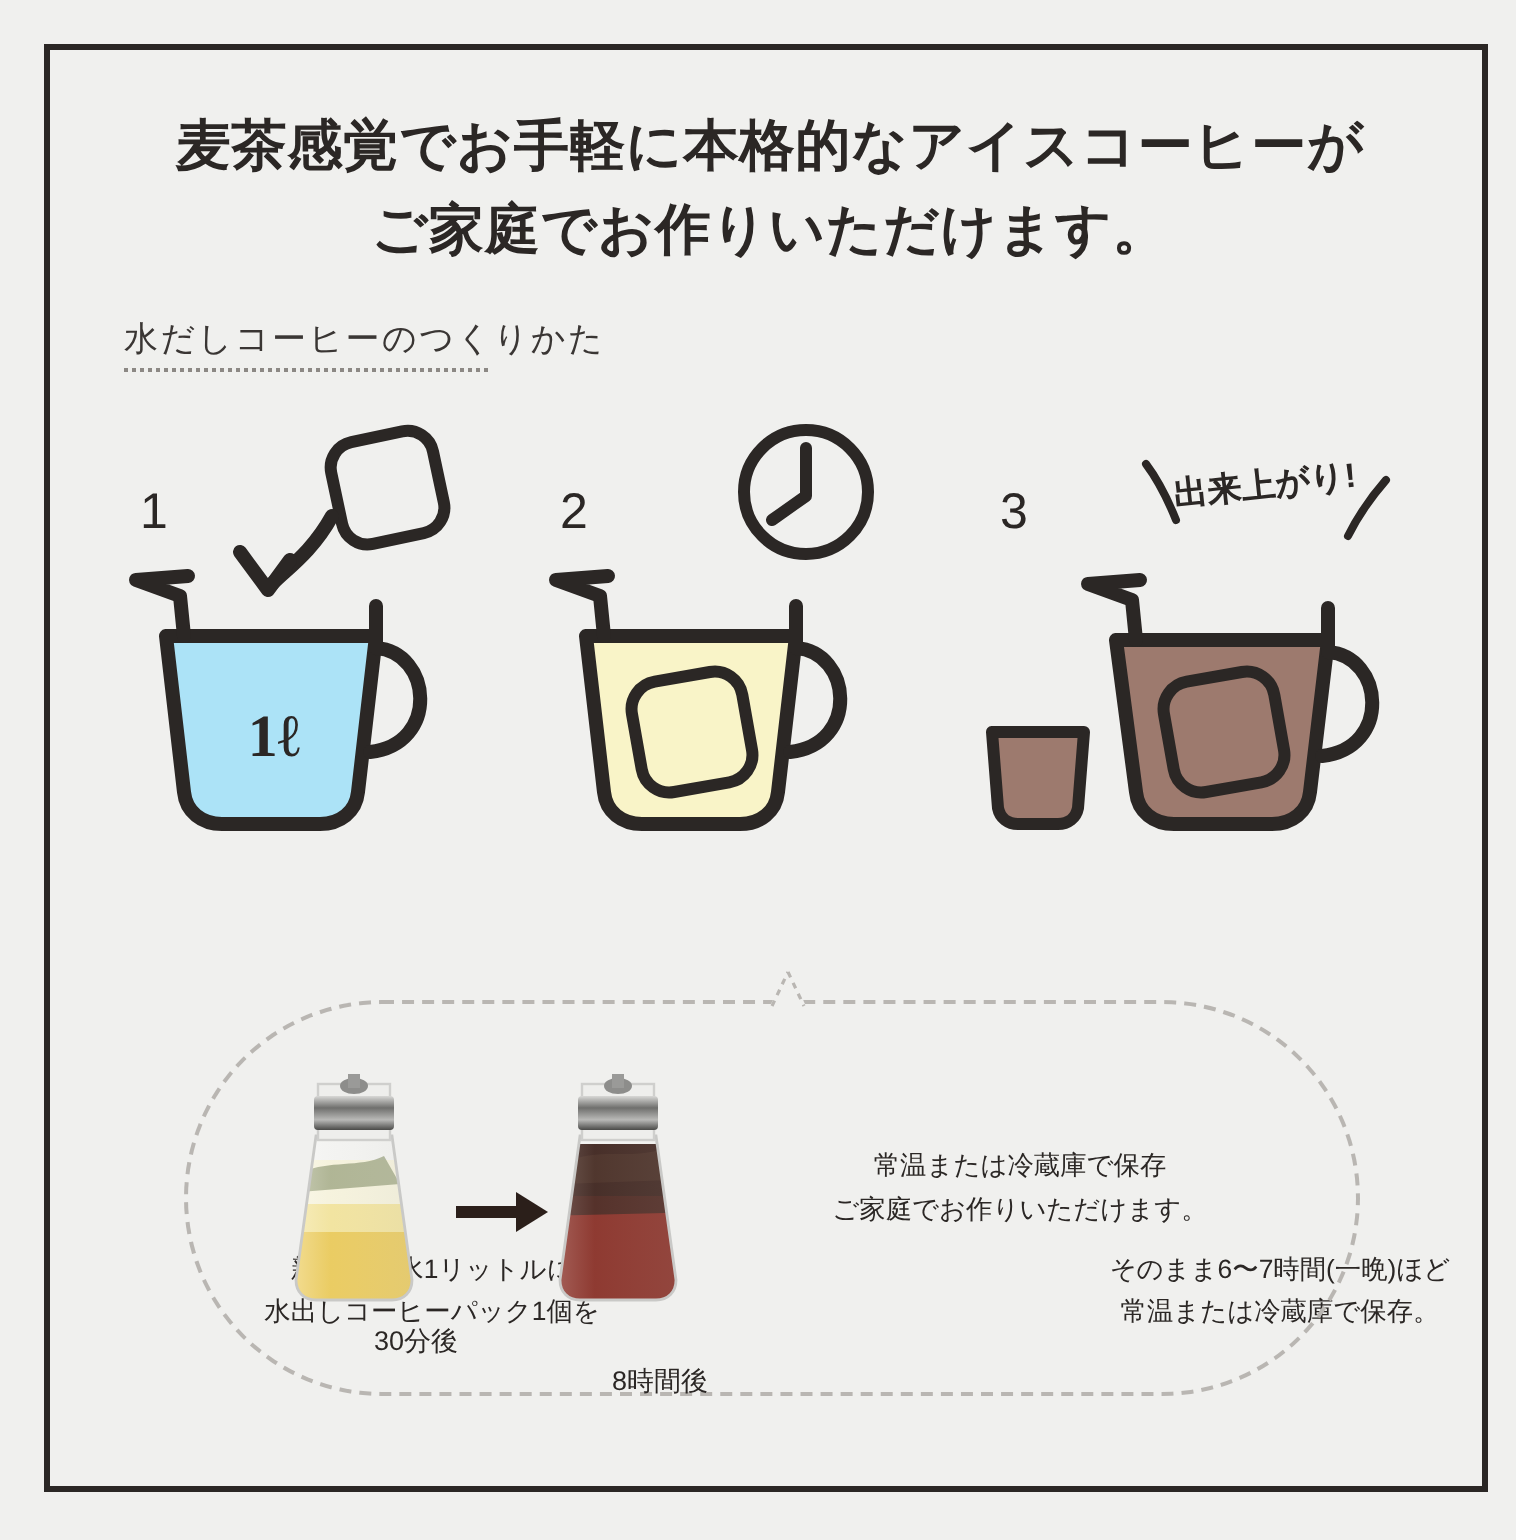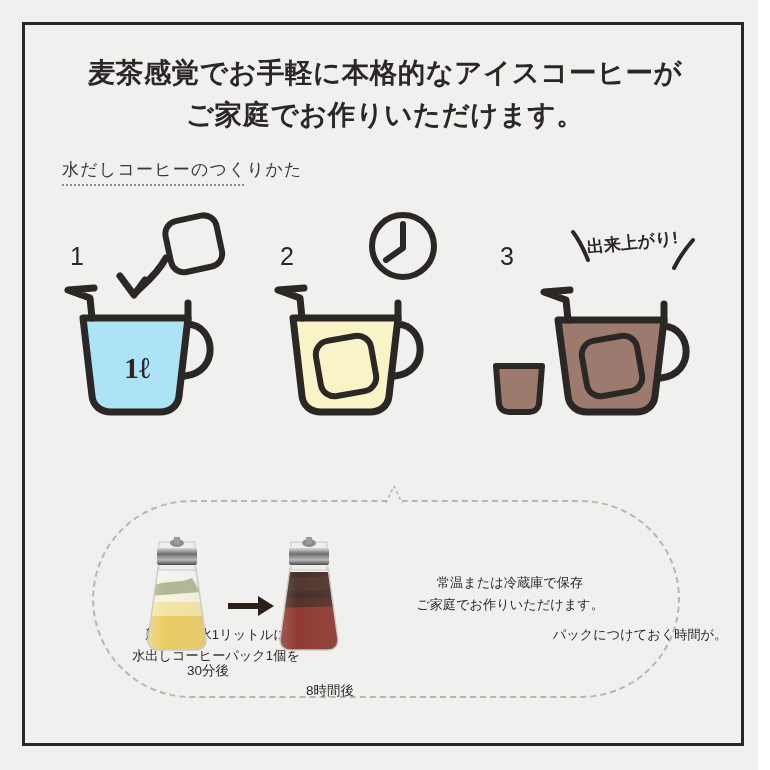--- a/index.html
+++ b/index.html
@@ -198,21 +198,22 @@
         <path d="M35 118 L 140 118 L 131 196 C 130 206, 122 212, 112 212
                  L 63 212 C 53 212, 45 206, 44 196 Z" fill="#f9f4c8" stroke="#2b2725" stroke-width="7" stroke-linejoin="round"></path>
         <path d="M44 118 L 42 98 L 20 90 L 46 88" fill="none" stroke="#2b2725" stroke-width="7" stroke-linecap="round" stroke-linejoin="round"></path>
         <path d="M140 103 L 140 122 M140 124 C 168 126, 172 172, 137 176" fill="none" stroke="#2b2725" stroke-width="7" stroke-linecap="round"></path>
       </g>
       <g transform="rotate(-10 88 166)">
         <rect x="60" y="138" width="56" height="56" rx="14" ry="14" fill="none" stroke="#2b2725" stroke-width="6"></rect>
       </g>
     </svg>
     <div class="caption" id="cap2">
-      <span class="nowrap">パックにつけておく時間が。</span>
+      <span class="nowrap">そのまま6〜7時間(一晩)ほど</span>
+      <span class="nowrap">常温または冷蔵庫で保存。</span>
     </div>
   </div>
 
   <div class="step" id="step3">
     <div class="step-num">3</div>
     <svg class="art" width="250" height="220" viewBox="0 0 250 220">
 
       <g>
         <path d="M95 32 C 101 40, 106 50, 110 60" fill="none" stroke="#2b2725" stroke-width="4" stroke-linecap="round"></path>
       </g>

